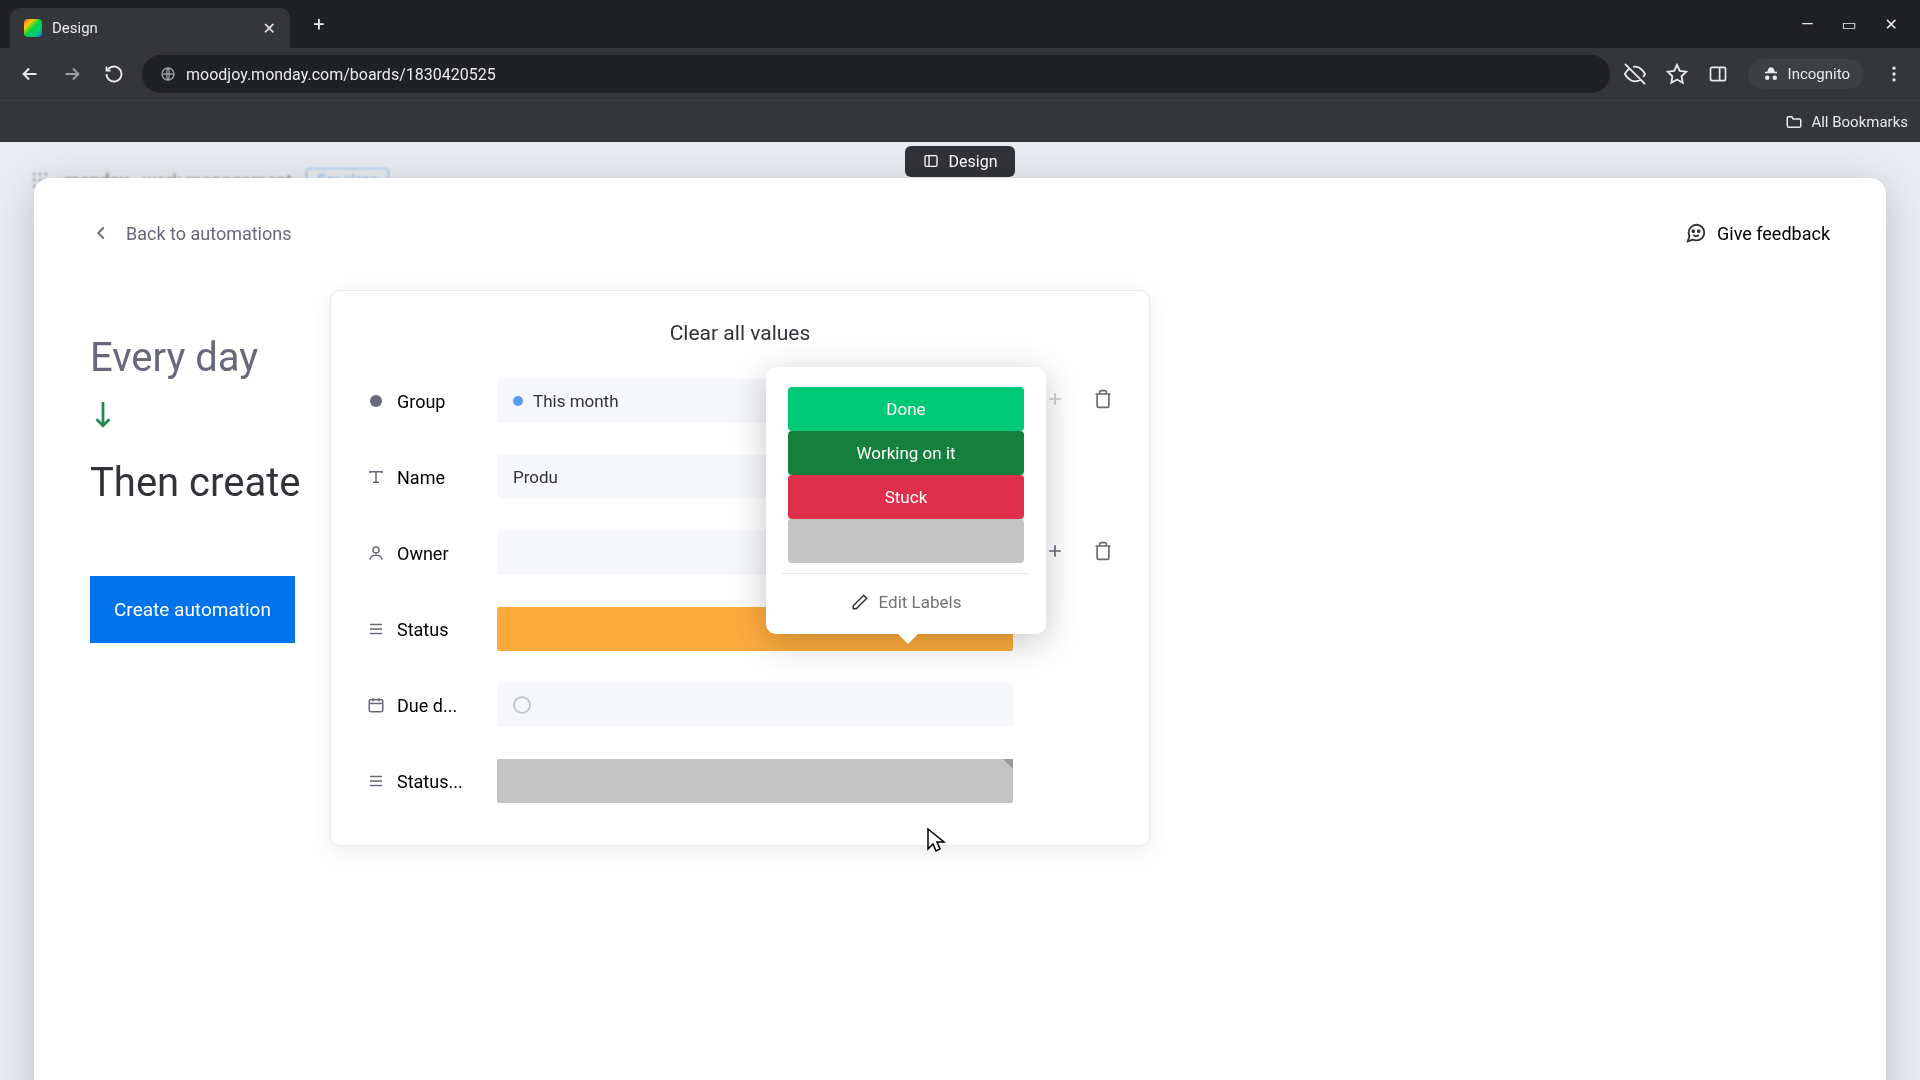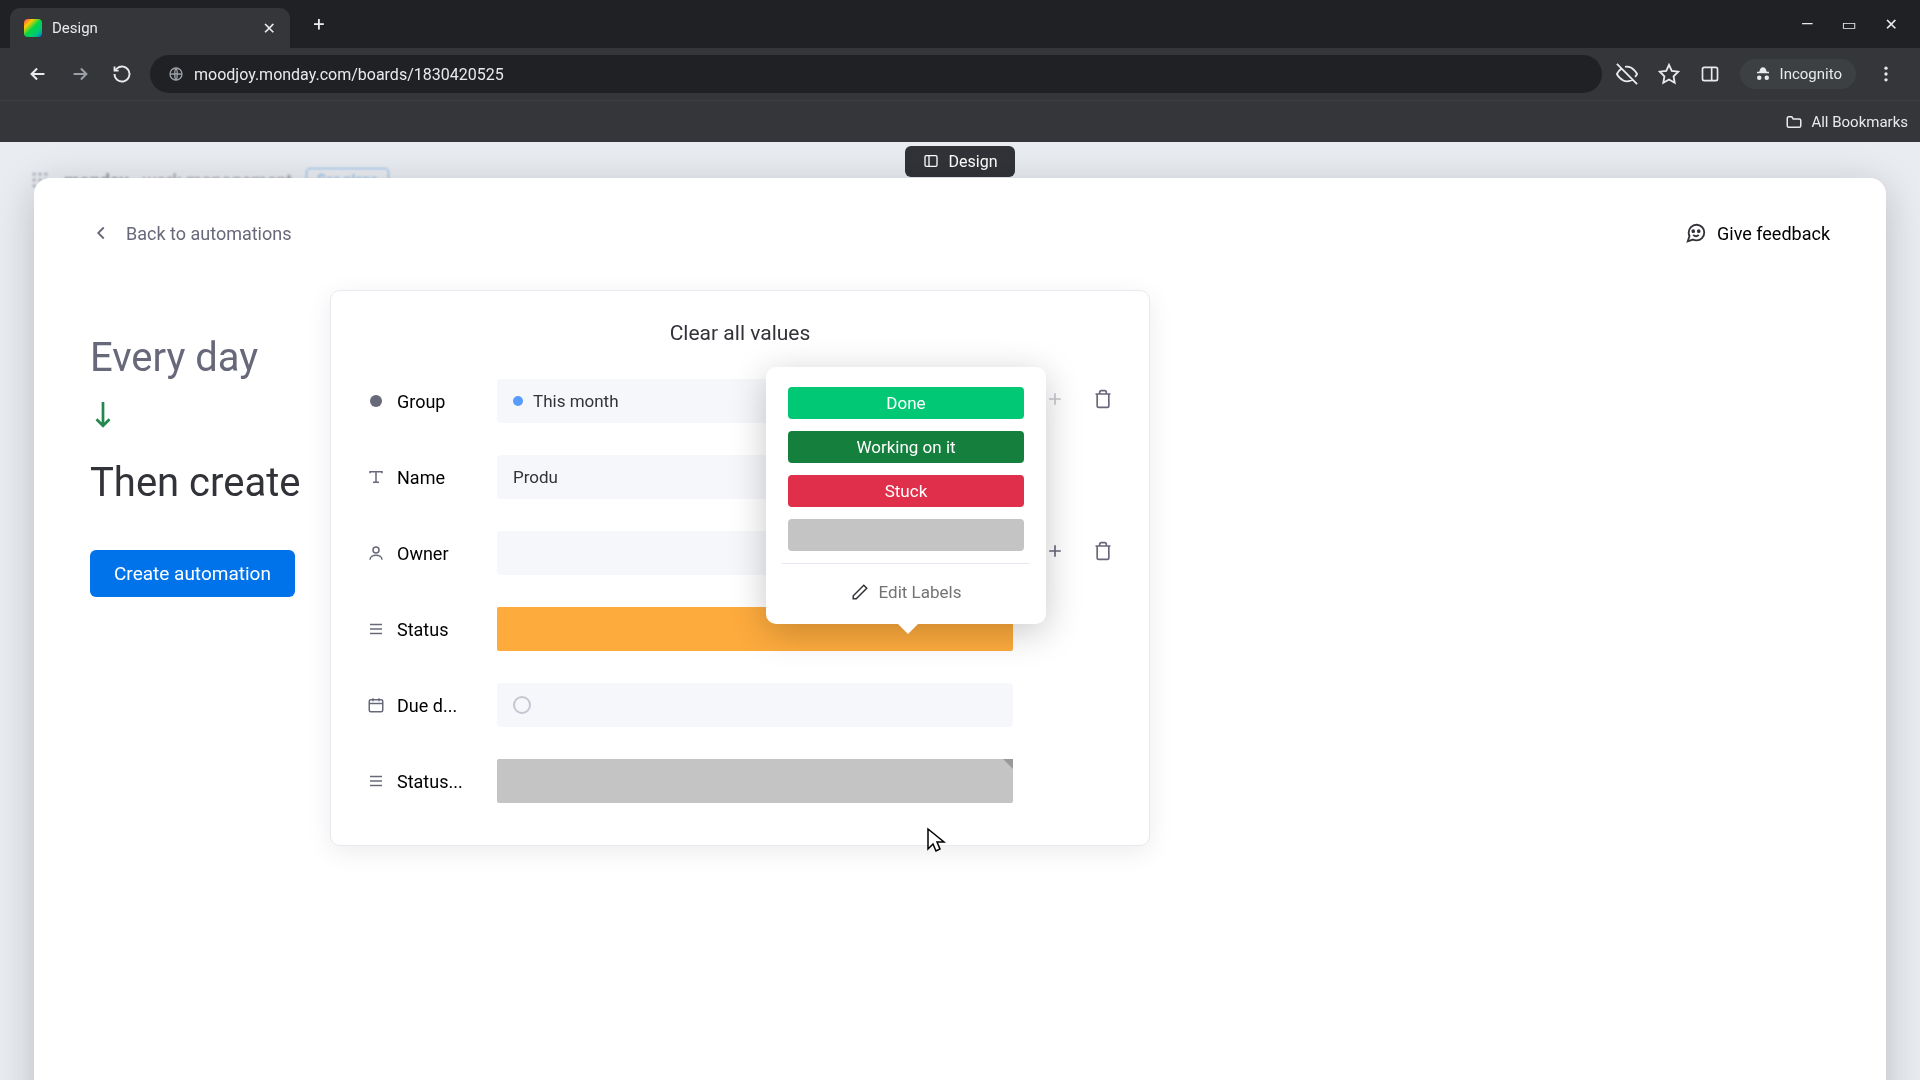--- a/index.html
+++ b/index.html
@@ -8,21 +8,21 @@
   
   .browser-top { background: #202124; height: 48px; display: flex; align-items: center; padding: 0 10px; }
   .tab { background: #35363a; border-radius: 10px 10px 0 0; height: 40px; margin-top: 8px; display: flex; align-items: center; padding: 0 14px; min-width: 280px; gap: 10px; }
   .favicon { width: 18px; height: 18px; border-radius: 4px; background: linear-gradient(135deg,#ff3d57,#ffcb00,#00d647,#00c875,#0073ea); }
   .tab-title { color: #e8eaed; font-size: 15px; flex: 1; }
   .tab-close { color: #e8eaed; cursor: pointer; font-size: 16px; }
   .new-tab { color: #e8eaed; margin-left: 14px; width: 30px; height: 30px; display: flex; align-items: center; justify-content: center; border-radius: 50%; cursor: pointer; font-size: 20px; }
   .window-controls { margin-left: auto; display: flex; gap: 28px; color: #e8eaed; padding-right: 12px; }
   .win-ctrl { cursor: pointer; }
 
-  .addr-bar { background: #35363a; height: 52px; display: flex; align-items: center; padding: 0 24px; gap: 14px; }
+  .addr-bar { background: #35363a; height: 52px; display: flex; align-items: center; padding: 0 16px; gap: 14px; }
   .nav-btn { color: #9aa0a6; width: 28px; height: 28px; display: flex; align-items: center; justify-content: center; cursor: pointer; }
   .nav-btn.active { color: #e8eaed; }
   .url-box { flex: 1; background: #202124; border-radius: 24px; height: 38px; display: flex; align-items: center; padding: 0 18px; color: #e8eaed; font-size: 16px; gap: 10px; }
   .addr-right { display: flex; align-items: center; gap: 20px; color: #e8eaed; }
   .incognito { display: flex; align-items: center; gap: 8px; background: #3c4043; padding: 6px 14px; border-radius: 20px; font-size: 15px; }
   .bookmarks-bar { background: #35363a; height: 42px; border-top: 1px solid #3c4043; display:flex; align-items:center; justify-content:flex-end; padding-right: 12px; color:#e8eaed; font-size:15px; gap:8px;}
 
   
   .content { position: absolute; top: 142px; left: 0; right: 0; bottom: 0; background: #e9ecf1; }
   .dimmed-header { height: 38px; display:flex; align-items:center; justify-content:center; }
@@ -35,40 +35,40 @@
   .modal { position: absolute; top: 36px; left: 34px; right: 34px; bottom: -60px; background: #fff; border-radius: 16px 16px 0 0; box-shadow: 0 8px 40px rgba(0,0,0,0.2); padding: 44px 56px; }
   .modal-head { display: flex; align-items: center; }
   .back-link { display: flex; align-items: center; gap: 14px; color: #676879; font-size: 18px; cursor: pointer; }
   .feedback { margin-left: auto; display: flex; align-items: center; gap: 10px; color: #000000; font-size: 18px; cursor: pointer; }
 
   .builder { margin-top: 90px; display:flex; position: relative;}
   .left-col { width: 300px; padding-right: 20px;}
   .every-day { font-size: 40px; color: #676879; text-decoration-color: #676879; cursor:pointer; }
   .arrow-down { margin-top: 18px; }
   .then-create { margin-top: 22px; font-size: 40px; color: #323338; }
-  .create-btn { margin-top: 44px; background: #0073ea; color:#fff; border:none; padding: 12px 24px; font-size: 19px; border-radius: 6px; cursor:pointer; }
+  .create-btn { margin-top: 70px; background: #0073ea; color:#fff; border:none; padding: 22px 24px; font-size: 19px; border-radius: 0; cursor:pointer; }
 
   
   .panel { position:absolute; left: 240px; top: -44px; width: 820px; background:#fff; border:1px solid #e6e9ef; border-radius: 10px; box-shadow: 0 6px 26px rgba(0,0,0,0.08); padding: 30px 36px 42px;}
   .clear-all { text-align:center; color:#323338; font-size:21px; margin-bottom: 34px; cursor:pointer;}
   .row { display:flex; align-items:center; margin-bottom: 32px; }
   .row-label { width: 130px; display:flex; align-items:center; gap:12px; color:#000000; font-size:18px;}
   .row-input { flex:1; height: 44px; background:#f6f7fb; border-radius:4px; display:flex; align-items:center; padding: 0 16px; font-size:17px; color:#323338; position:relative;}
   .row-actions { width: 100px; display:flex; justify-content:flex-end; gap: 28px; color:#676879;}
   .row-actions span { cursor:pointer; }
   .blue-dot { width:10px; height:10px; border-radius:50%; background:#579bfc; display:inline-block; margin-right:10px;}
   .status-bar-orange { background:#fdab3d; height:44px; width:100%; border-radius:2px;}
   .status-bar-grey { background:#c4c4c4; height:44px; width:100%; border-radius:2px; position:relative;}
   .status-bar-grey:after { content:''; position:absolute; right:0; top:0; border-top: 10px solid #9a9a9a; border-left: 10px solid transparent; }
   .circle-empty { width:18px; height:18px; border:2px solid #c5c7d0; border-radius:50%; display:inline-block;}
   
   
   .dropdown { position:absolute; left: 435px; top: 76px; width: 280px; background:#fff; border-radius:10px; box-shadow: 0 8px 36px rgba(0,0,0,0.22); padding: 20px 22px 16px; z-index: 10;}
   .dropdown:after { content:''; position:absolute; bottom:-10px; left: 130px; width:0; height:0; border-left:12px solid transparent; border-right:12px solid transparent; border-top:12px solid #fff;}
-  .dd-item { height: 32px; border-radius:4px; display:flex; align-items:center; justify-content:center; color:#fff; font-size:17px; margin-bottom: 12px; cursor:pointer;}
+  .dd-item { height: 44px; border-radius:4px; display:flex; align-items:center; justify-content:center; color:#fff; font-size:17px; margin-bottom: 0; cursor:pointer;}
   .dd-done { background:#00c875;}
   .dd-working { background:#15803d;}
   .dd-stuck { background:#df2f4a;}
   .dd-blank { background:#c4c4c4;}
   .dd-sep { border-top:1px solid #e6e9ef; margin: 10px -6px 12px;}
   .edit-labels { display:flex; align-items:center; justify-content:center; gap:10px; color:#737373; font-size:17px; cursor:pointer; padding: 6px 0;}
 
   .cursor { position:absolute; left: 924px; top: 685px; z-index: 50; pointer-events:none;}
   
   .icon { display:inline-flex; }

